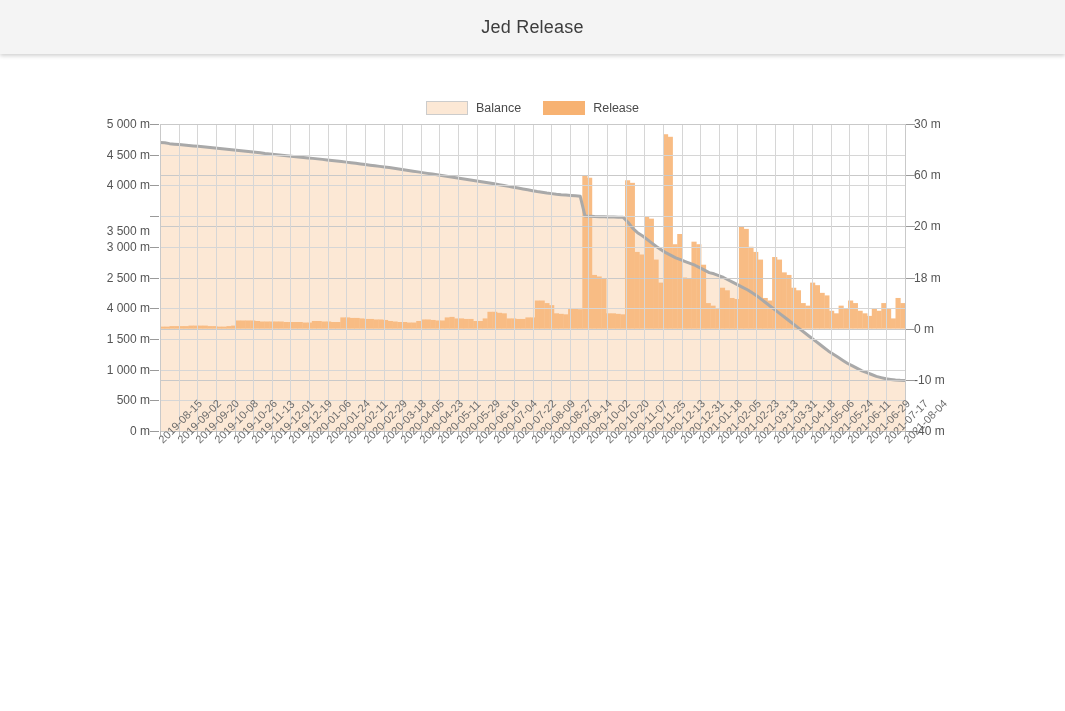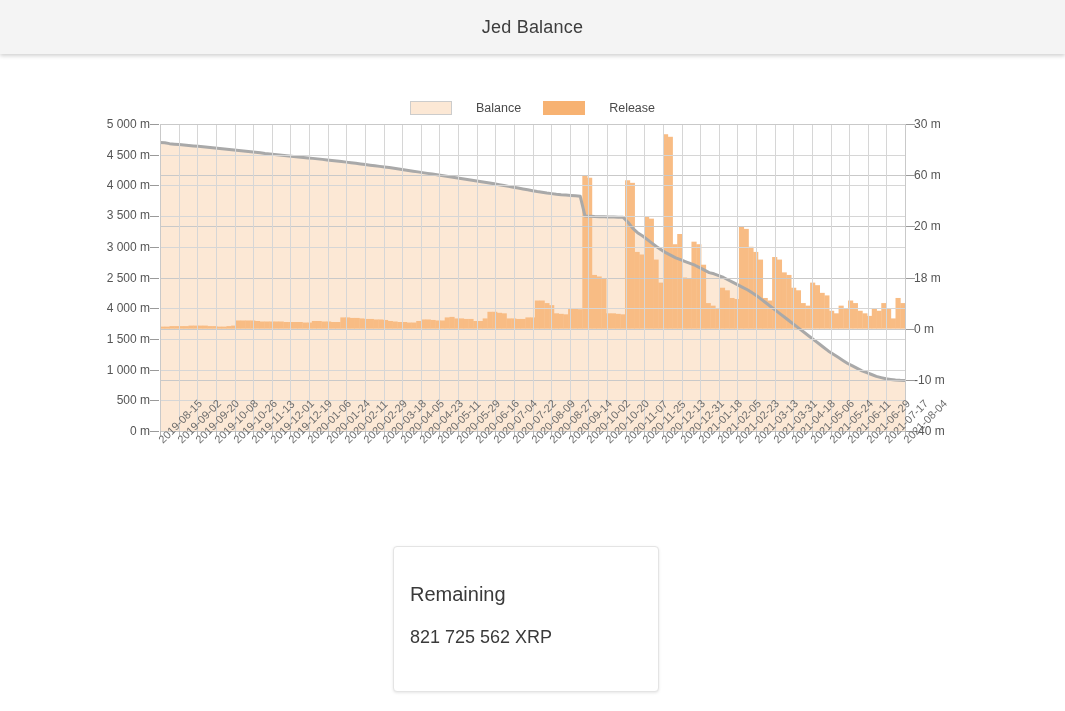--- a/index.html
+++ b/index.html
@@ -20,21 +20,21 @@
   }
   .header-title{font-size:18px;color:#3d3d3d;font-weight:400;letter-spacing:.2px;}
 
   
   .chart-panel{position:absolute;left:0;top:54px;width:1065px;height:460px;background:#fff;}
 
   .legend{
     position:absolute;left:0;top:47px;width:1065px;
     display:flex;justify-content:center;align-items:center;gap:22px;
   }
-  .legend-item{display:flex;align-items:flex-start;gap:24px;}
+  .legend-item{display:flex;align-items:flex-start;gap:8px;}
   .legend-swatch{width:42px;height:14px;display:block;}
   .legend-swatch.balance{background:#fce8d5;border:1px solid #cccccc;box-sizing:border-box;}
   .legend-swatch.release{background:#f7b272;}
   .legend-label{font-size:12.5px;color:#4a4a4a;}
 
   
   .plot-wrap{position:absolute;left:0;top:0;width:1065px;height:460px;}
   .plot{
     position:absolute;left:160px;top:70px;width:745px;height:307px;
     background:#ffffff;overflow:hidden;
@@ -80,21 +80,21 @@
   }
   .card-title{position:absolute;left:16px;top:36px;font-size:20px;color:#3a3a3a;}
   .card-value{position:absolute;left:16px;top:80px;font-size:18px;color:#3a3a3a;}
 </style>
 </head>
 <body>
 
 <div id="app">
 
   <div class="header">
-    <div class="header-title">Jed Balance</div>
+    <div class="header-title">Jed Release</div>
   </div>
 
   <div class="chart-panel">
 
     <div class="legend">
       <div class="legend-item">
         <span class="legend-swatch balance"></span>
         <span class="legend-label">Balance</span>
       </div>
       <div class="legend-item">
@@ -331,21 +331,21 @@
       <div class="plot-border-r"></div>
 
       <div class="ylabels-left" id="ylabels-left">
           <div class="ytick-l" style="top: 307px;">0 m</div>
           <div class="ytick-l" style="top: 276.3px;">500 m</div>
           <div class="ytick-l" style="top: 245.6px;">1 000 m</div>
           <div class="ytick-l" style="top: 214.9px;">1 500 m</div>
           <div class="ytick-l" style="top: 184.2px;">4 000 m</div>
           <div class="ytick-l" style="top: 153.5px;">2 500 m</div>
           <div class="ytick-l" style="top: 122.8px;">3 000 m</div>
-          <div class="ytick-l" style="top: 91px;">3 500 m</div>
+          <div class="ytick-l" style="top: 107px;">3 500 m</div>
           <div class="ytick-l" style="top: 61.4px;">4 000 m</div>
           <div class="ytick-l" style="top: 30.7px;">4 500 m</div>
           <div class="ytick-l" style="top: 0px;">5 000 m</div>
         </div>
       <div class="ylabels-right" id="ylabels-right">
           <div class="ytick-r" style="top: 307px;">-40 m</div>
           <div class="ytick-r" style="top: 255.833px;">-10 m</div>
           <div class="ytick-r" style="top: 204.667px;">0 m</div>
           <div class="ytick-r" style="top: 153.5px;">18 m</div>
           <div class="ytick-r" style="top: 102.333px;">20 m</div>
@@ -452,18 +452,14 @@
           <div class="xtick-mark" style="left: 708px;"></div>
           <div class="xtick" style="left: 703.75px;">2021-06-29</div>
           <div class="xtick-mark" style="left: 726px;"></div>
           <div class="xtick" style="left: 722.375px;">2021-07-17</div>
           <div class="xtick-mark" style="left: 745px;"></div>
           <div class="xtick" style="left: 741px;">2021-08-04</div>
         </div>
     </div>
   </div>
 
-  <div class="card">
-    <div class="card-title">Remaining</div>
-    <div class="card-value">821 725 562 XRP</div>
-  </div>
 
 </div>
 
 </body></html>

